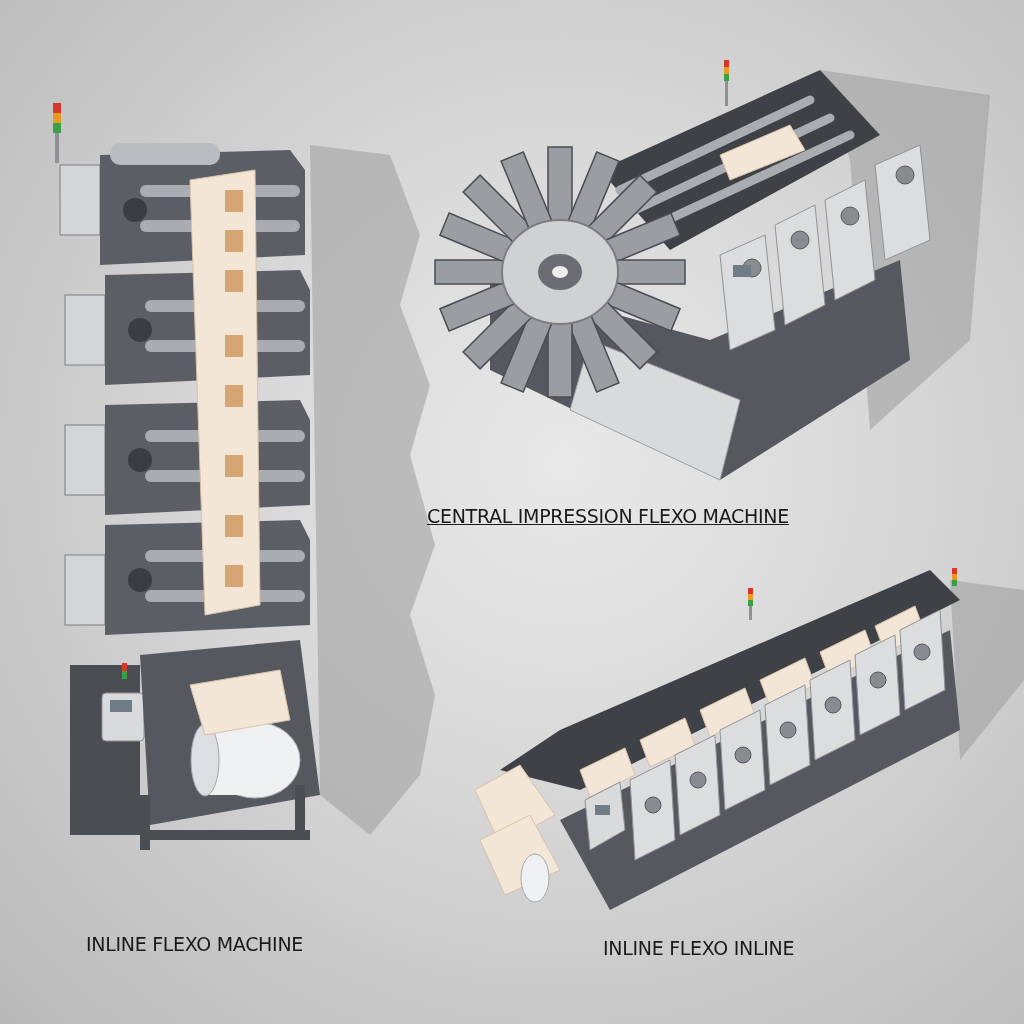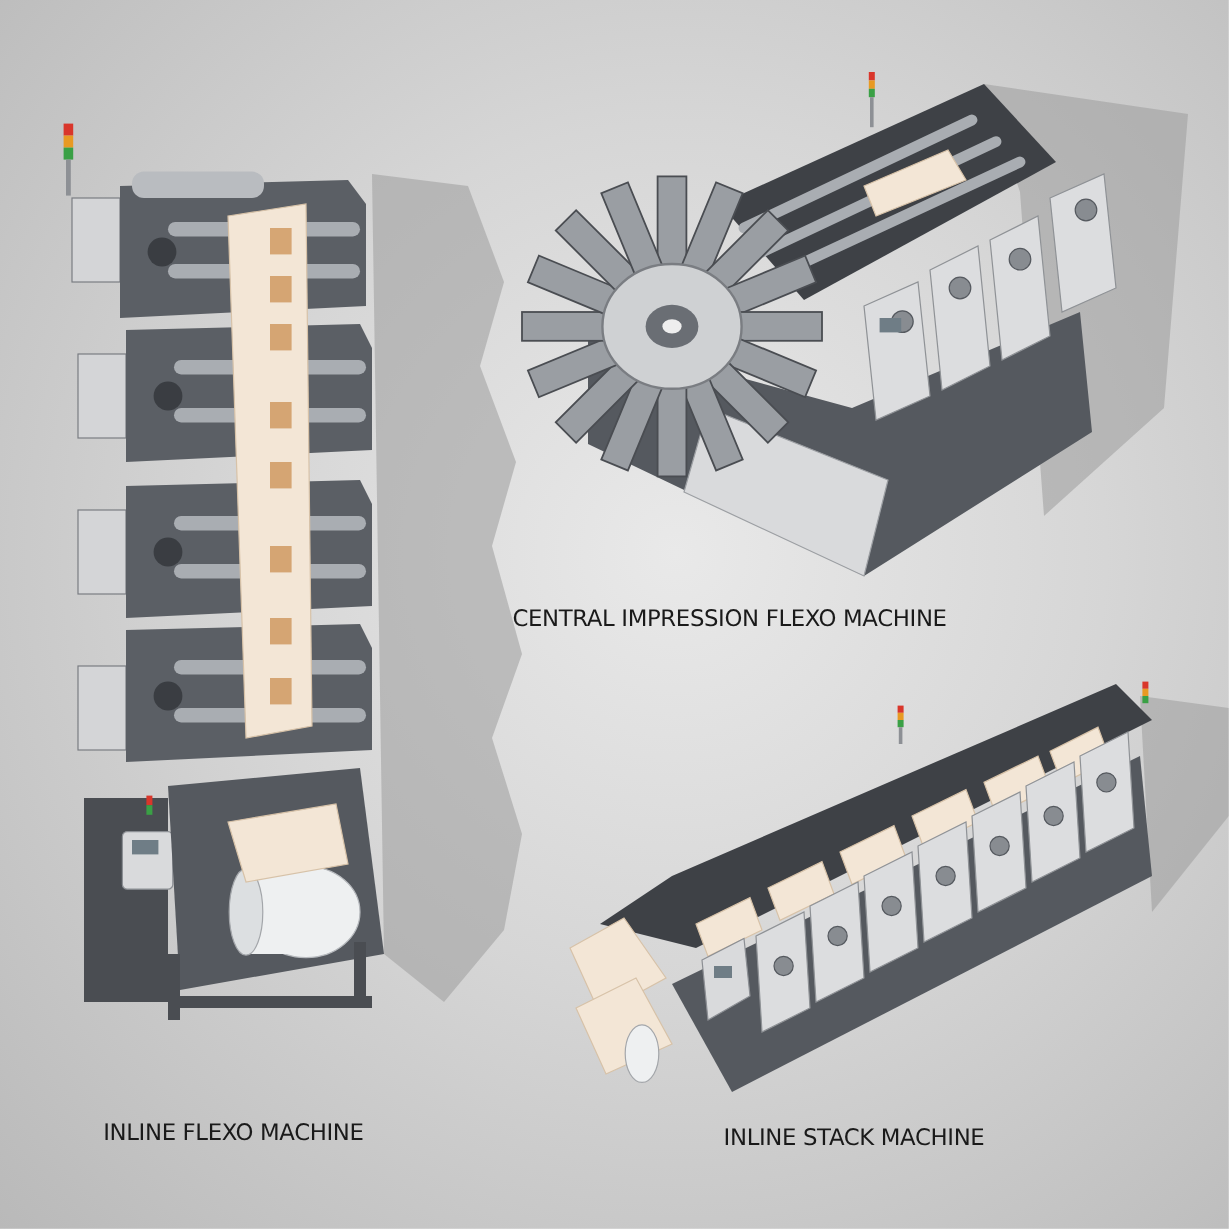--- a/index.html
+++ b/index.html
@@ -139,21 +139,21 @@
       <rect x="-12" y="-125" width="24" height="75" transform="rotate(292.5)"></rect>
       <rect x="-12" y="-125" width="24" height="75" transform="rotate(315)"></rect>
       <rect x="-12" y="-125" width="24" height="75" transform="rotate(337.5)"></rect>
     </g>
     <ellipse cx="0" cy="0" rx="58" ry="52" fill="#cfd1d3" stroke="#7a7d82" stroke-width="2"></ellipse>
     <ellipse cx="0" cy="0" rx="22" ry="18" fill="#6a6e74"></ellipse>
     <ellipse cx="0" cy="0" rx="8" ry="6" fill="#eeeeee"></ellipse>
   </g>
 </svg>
 
-<div class="label" style="left:427px; top:505px;">CENTRAL IMPRESSION FLEXO MACHINE</div>
+<div class="label" style="left:427px; top:505px;text-decoration:underline;">CENTRAL IMPRESSION FLEXO MACHINE</div>
 
 <svg class="machine" style="left:460px; top:560px;" width="564" height="370" viewBox="0 0 564 370">
 
   <polygon points="490,20 564,30 564,120 500,200" fill="#9d9d9d" opacity="0.55"></polygon>
 
   <polygon points="100,260 150,350 500,170 490,70" fill="#55595f"></polygon>
 
   <polygon points="40,210 100,170 470,10 500,40 120,230" fill="#3e4146"></polygon>
 
   <g fill="#f3e6d6" stroke="#d7c2a8">
@@ -195,13 +195,13 @@
 
   <rect x="288" y="28" width="5" height="6" fill="#d9362b"></rect>
   <rect x="288" y="34" width="5" height="6" fill="#e89a23"></rect>
   <rect x="288" y="40" width="5" height="6" fill="#3aa045"></rect>
   <rect x="289" y="46" width="3" height="14" fill="#8d9095"></rect>
   <rect x="492" y="8" width="5" height="6" fill="#d9362b"></rect>
   <rect x="492" y="14" width="5" height="6" fill="#e89a23"></rect>
   <rect x="492" y="20" width="5" height="6" fill="#3aa045"></rect>
 </svg>
 
-<div class="label" style="left:603px; top:937px;">INLINE STACK MACHINE</div>
+<div class="label" style="left:603px; top:937px;">INLINE FLEXO INLINE</div>
 
 </body></html>

